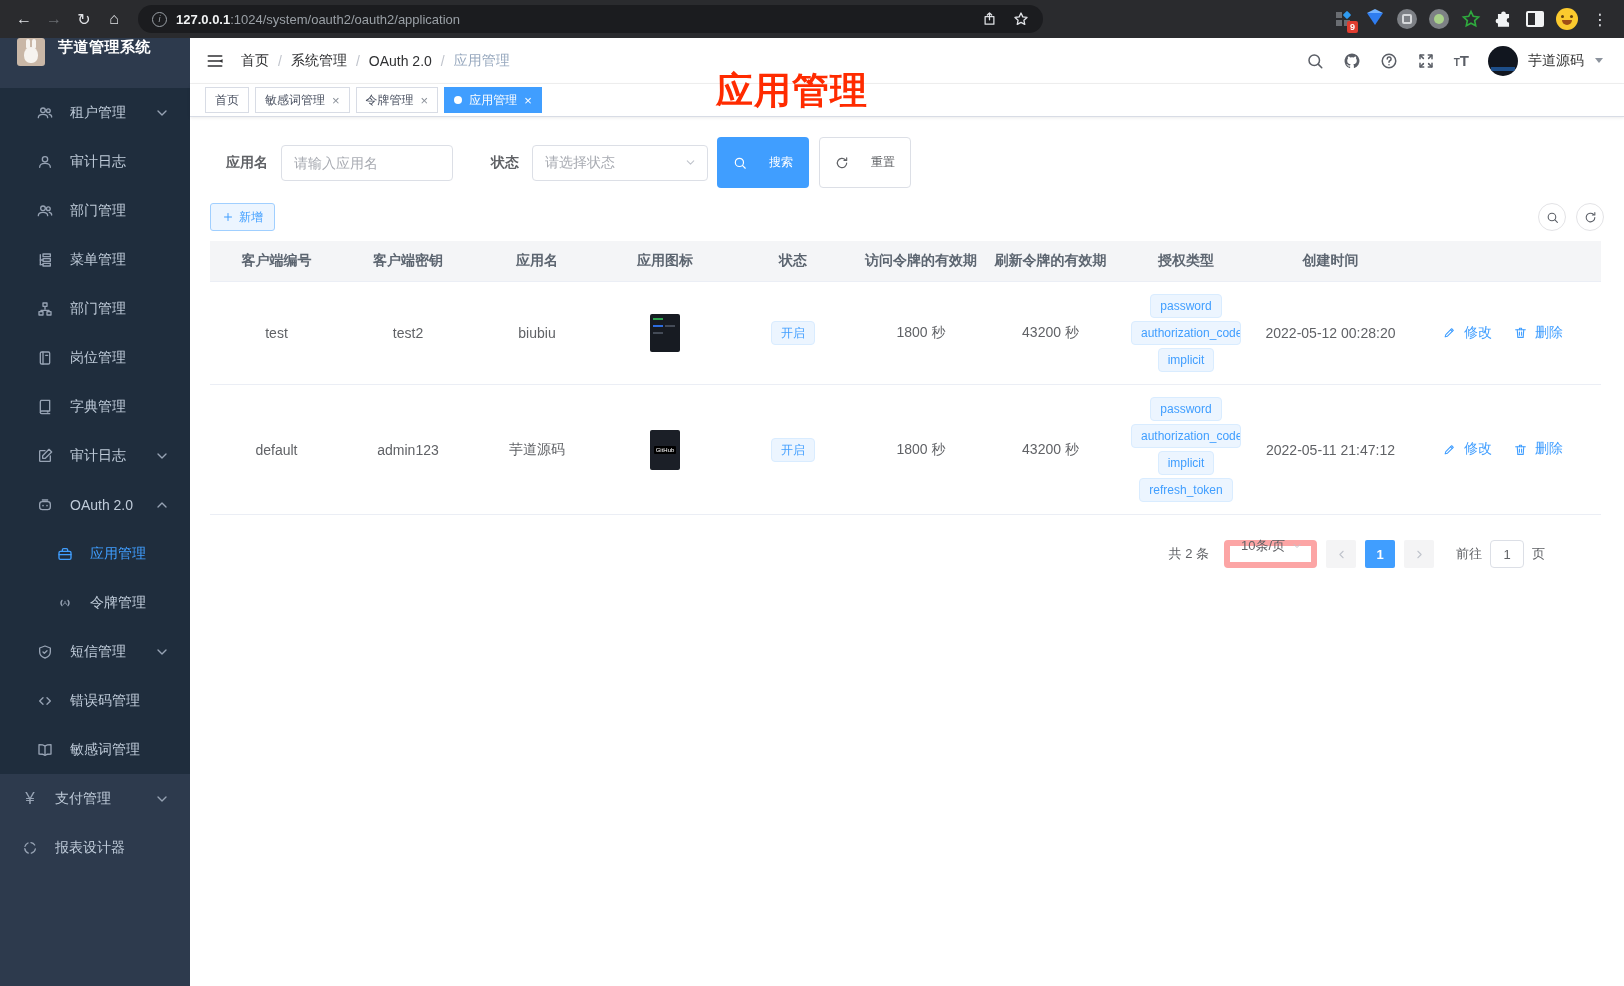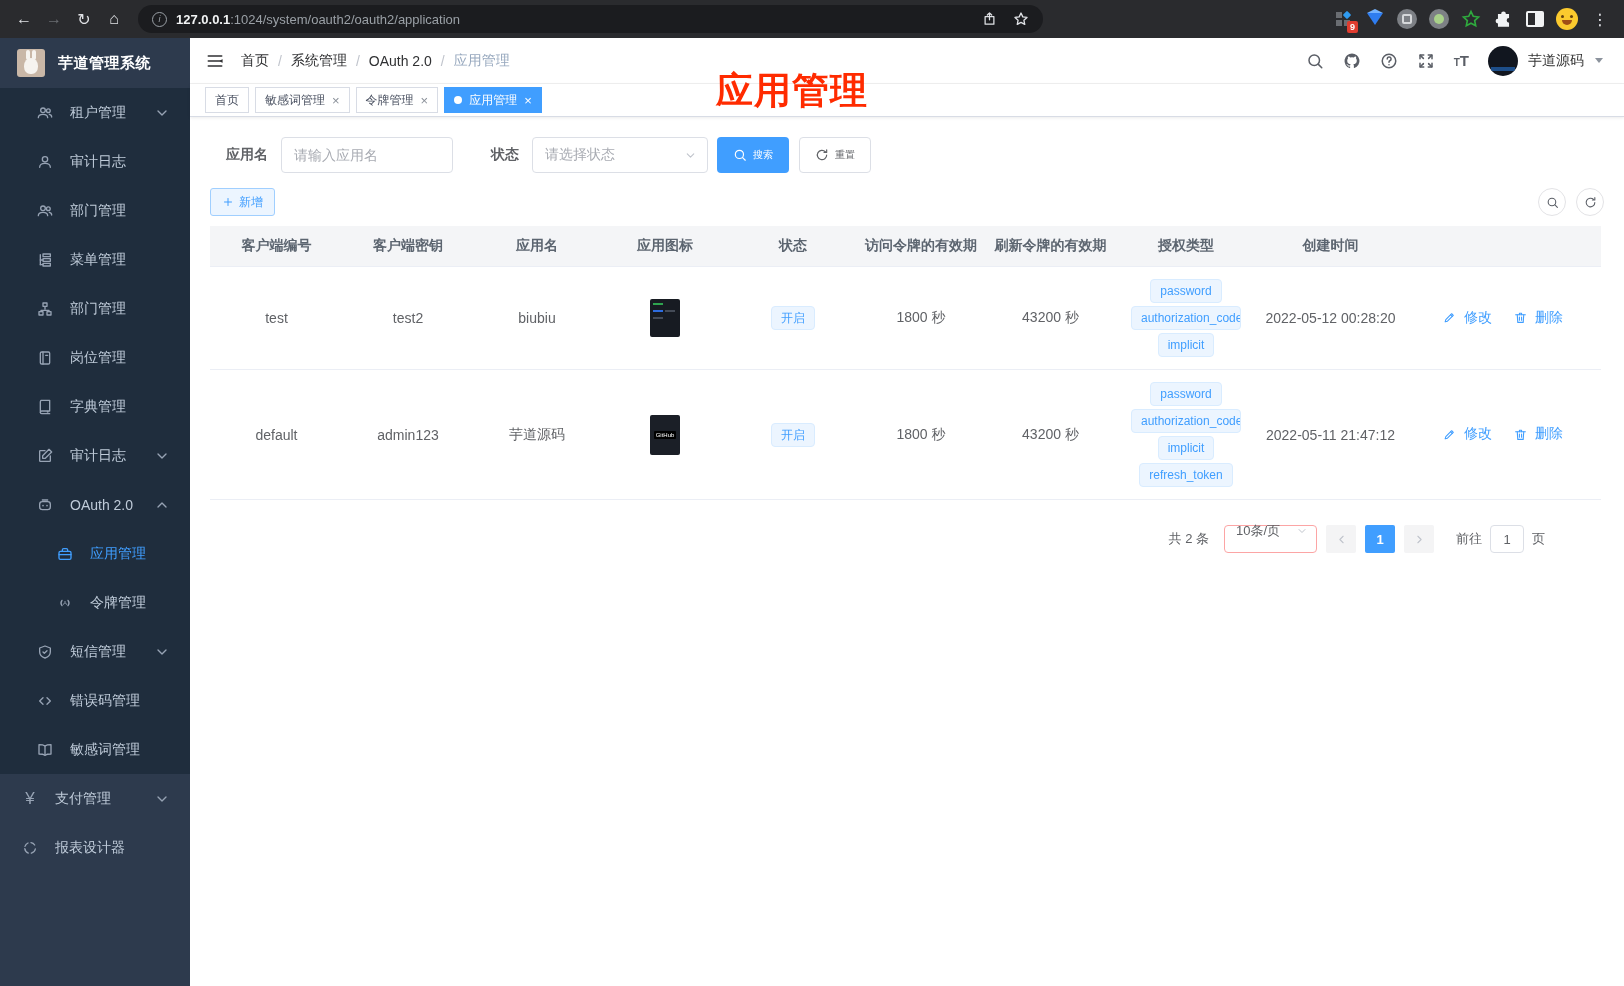--- a/index.html
+++ b/index.html
@@ -43,21 +43,21 @@
   .emoji:before { content:""; position:absolute; left:5px; top:7px; width:3px; height:3px;
     border-radius:50%; background:#64400d; box-shadow:9px 0 0 #64400d; }
   .emoji:after { content:""; position:absolute; left:6px; top:12px; width:10px; height:5px;
     border-radius:0 0 8px 8px; background:#a04e16; }
 
   
   .app { display:flex; height:948px; }
 
   
   .sidebar { width:190px; flex-shrink:0; background:#2d3a4d; color:#bfcbd9; overflow:hidden; }
-  .logo { height:50px; display:flex; align-items:center; gap:13px; padding-left:17px; background:#2d3a4d; }
+  .logo { height:50px; display:flex; align-items:flex-start; gap:13px; padding-left:17px; background:#2d3a4d; }
   .logo-img { width:28px; height:28px; border-radius:3px; background:#c9b7a7; position:relative; overflow:hidden; }
   .logo-img:before { content:""; position:absolute; left:7px; top:9px; width:14px; height:16px;
     border-radius:50% 50% 45% 45%; background:#f6f3ef; }
   .logo-img:after { content:""; position:absolute; left:9px; top:1px; width:4px; height:10px;
     border-radius:4px; background:#f6f3ef; box-shadow:6px 0 0 #f6f3ef; }
   .logo-title { color:#fff; font-size:15px; font-weight:700; letter-spacing:.5px; }
   .menu { font-size:14px; }
   .group-nested { background:#1f2d3d; }
   .m-item { height:49px; display:flex; align-items:center; padding-left:37px; gap:17px;
     cursor:pointer; position:relative; color:#bfcbd9; }
@@ -103,22 +103,22 @@
   .content { flex:1; position:relative; padding:0 20px; }
   .filters { margin:20px 0 0 16px; display:flex; align-items:center; font-size:14px; }
   .f-label { font-weight:700; color:#606266; margin-right:13px; }
   .inp { width:172px; height:36px; border:1px solid #dcdfe6; border-radius:4px; padding:0 12px;
     font-size:14px; color:#606266; outline:none; background:#fff; }
   .inp::placeholder { color:#a8abb2; }
   .sel { width:176px; height:36px; border:1px solid #dcdfe6; border-radius:4px; padding:0 10px 0 12px;
     display:flex; align-items:center; justify-content:space-between; color:#a8abb2; cursor:pointer; background:#fff; }
   .sel .ic { width:13px; height:13px; color:#c0c4cc; }
   .gap38 { width:38px; } .gap9 { width:9px; } .gap10 { width:10px; }
-  .btn { height:36px; padding:0 15px; border-radius:4px; font-size:10px; display:inline-flex;
-    align-items:center; gap:6px; cursor:pointer; border:1px solid transparent; }
+  .btn { height:51px; padding:0 15px; border-radius:4px; font-size:12px; display:inline-flex;
+    align-items:center; gap:22px; cursor:pointer; border:1px solid transparent; }
   .btn .ic { width:14px; height:14px; }
   .btn-primary { background:#409eff; color:#fff; }
   .btn-plain { background:#fff; border-color:#dcdfe6; color:#606266; }
 
   .toolbar { margin-top:15px; display:flex; align-items:center; }
   .btn-add { height:28px; padding:0 11px; border-radius:3px; background:#ecf5ff; border:1px solid #a0cfff;
     color:#409eff; font-size:12px; display:inline-flex; align-items:center; gap:5px; cursor:pointer; }
   .btn-add .ic { width:12px; height:12px; }
   .tool-right { margin-left:auto; display:flex; gap:10px; }
   .circle-btn { width:28px; height:28px; border-radius:50%; border:1px solid #e3e3e6; background:#fff;
@@ -144,21 +144,21 @@
     border:1px solid #d9ecff; border-radius:4px; color:#409eff; font-size:12px; }
   .grants { display:flex; flex-direction:column; align-items:center; gap:3px; }
   .grants .tag { max-width:110px; overflow:hidden; white-space:nowrap; }
   .link { color:#409eff; display:inline-flex; align-items:center; gap:8px; margin:0 9px; cursor:pointer; }
   .link .ic { width:13px; height:13px; }
 
   
   .pager { width:1391px; margin-top:25px; display:flex; justify-content:flex-end; align-items:center;
     padding-right:56px; font-size:13px; color:#606266; }
   .p-total { margin-right:15px; }
-  .p-size { width:93px; height:28px; border:1px solid #fca5a5; border-radius:4px; display:flex;
+  .p-size { width:93px; height:28px; border:6px solid #fca5a5; border-radius:4px; display:flex;
     align-items:center; justify-content:space-between; padding:0 8px 16px 11px; cursor:pointer; }
   .p-size .ic { width:12px; height:12px; color:#c0c4cc; }
   .p-btn { min-width:30px; height:28px; margin-left:9px; background:#f4f4f5; border-radius:2px;
     display:flex; align-items:center; justify-content:center; color:#c0c4cc; cursor:pointer; }
   .p-btn .ic { width:13px; height:13px; }
   .p-btn.cur { background:#409eff; color:#fff; font-weight:700; font-size:13px; }
   .p-goto { margin-left:22px; display:flex; align-items:center; gap:8px; }
   .jump { width:34px; height:28px; border:1px solid #dcdfe6; border-radius:4px; text-align:center;
     font-size:13px; color:#606266; outline:none; }
 

